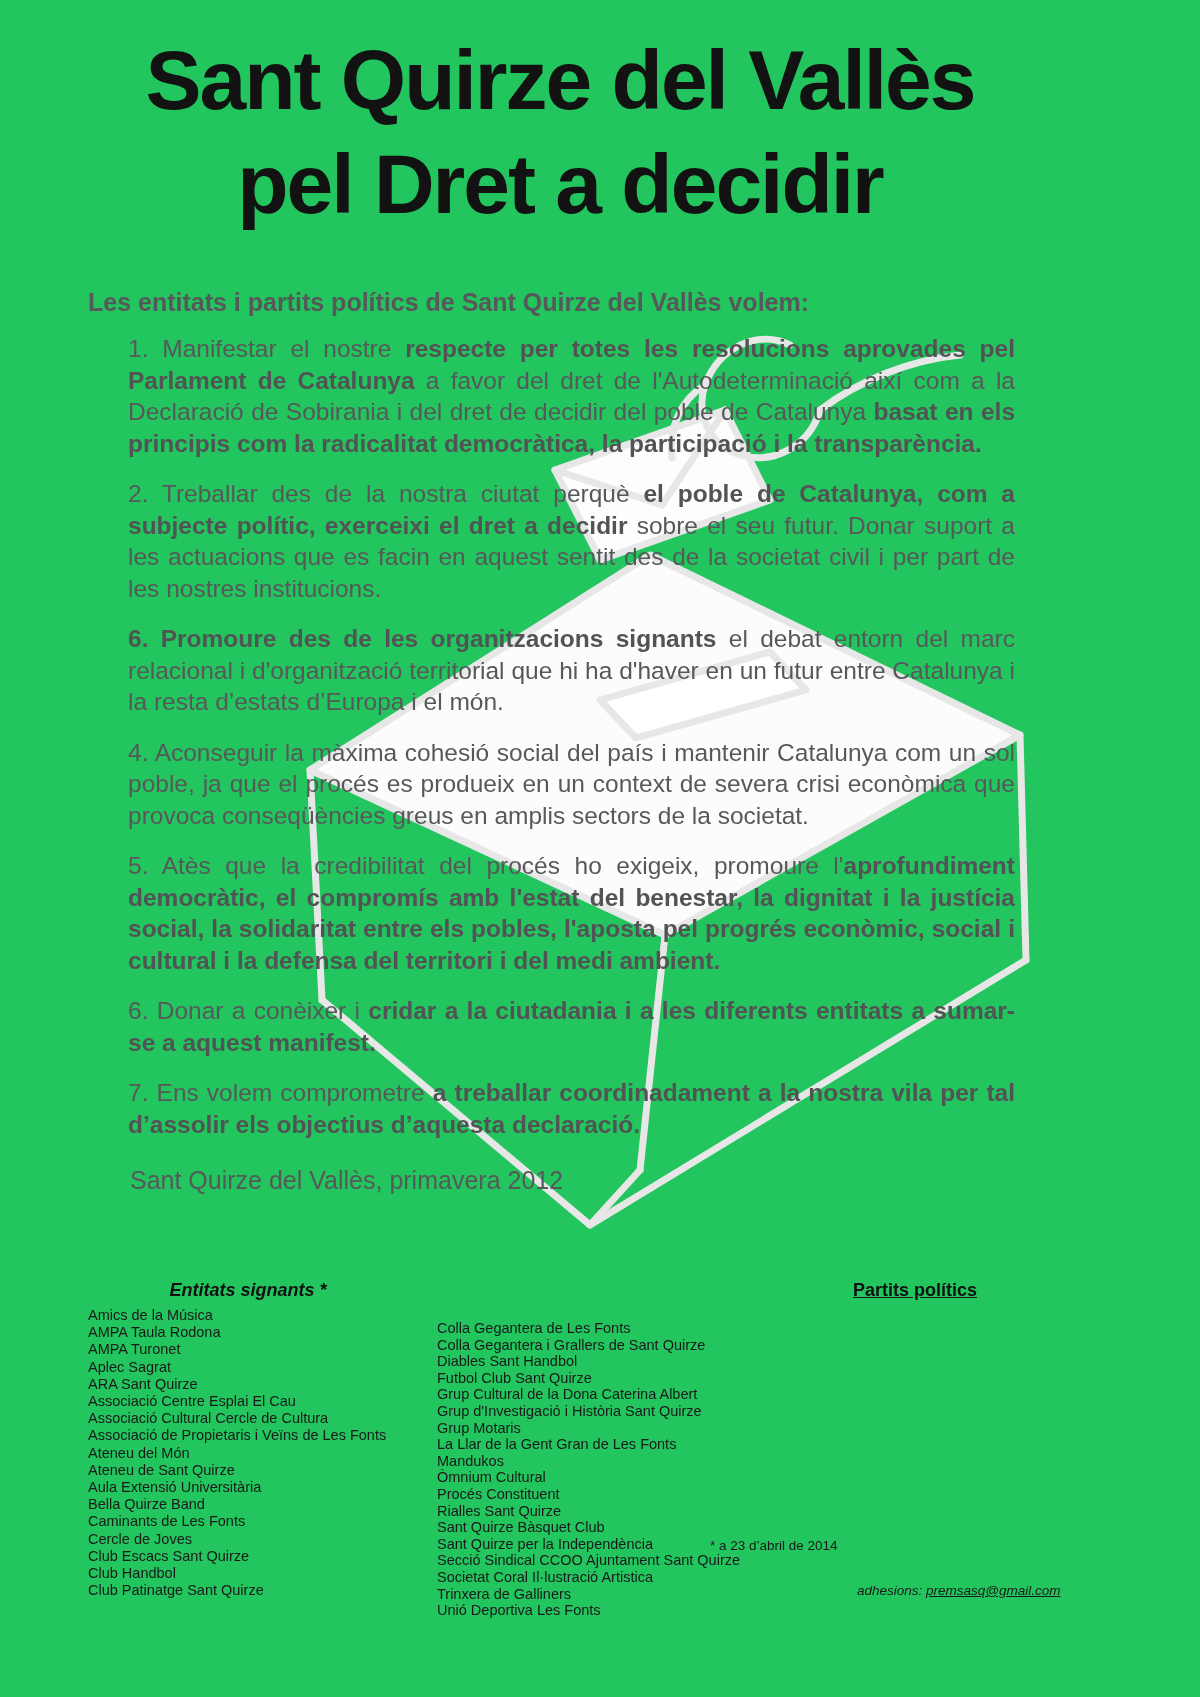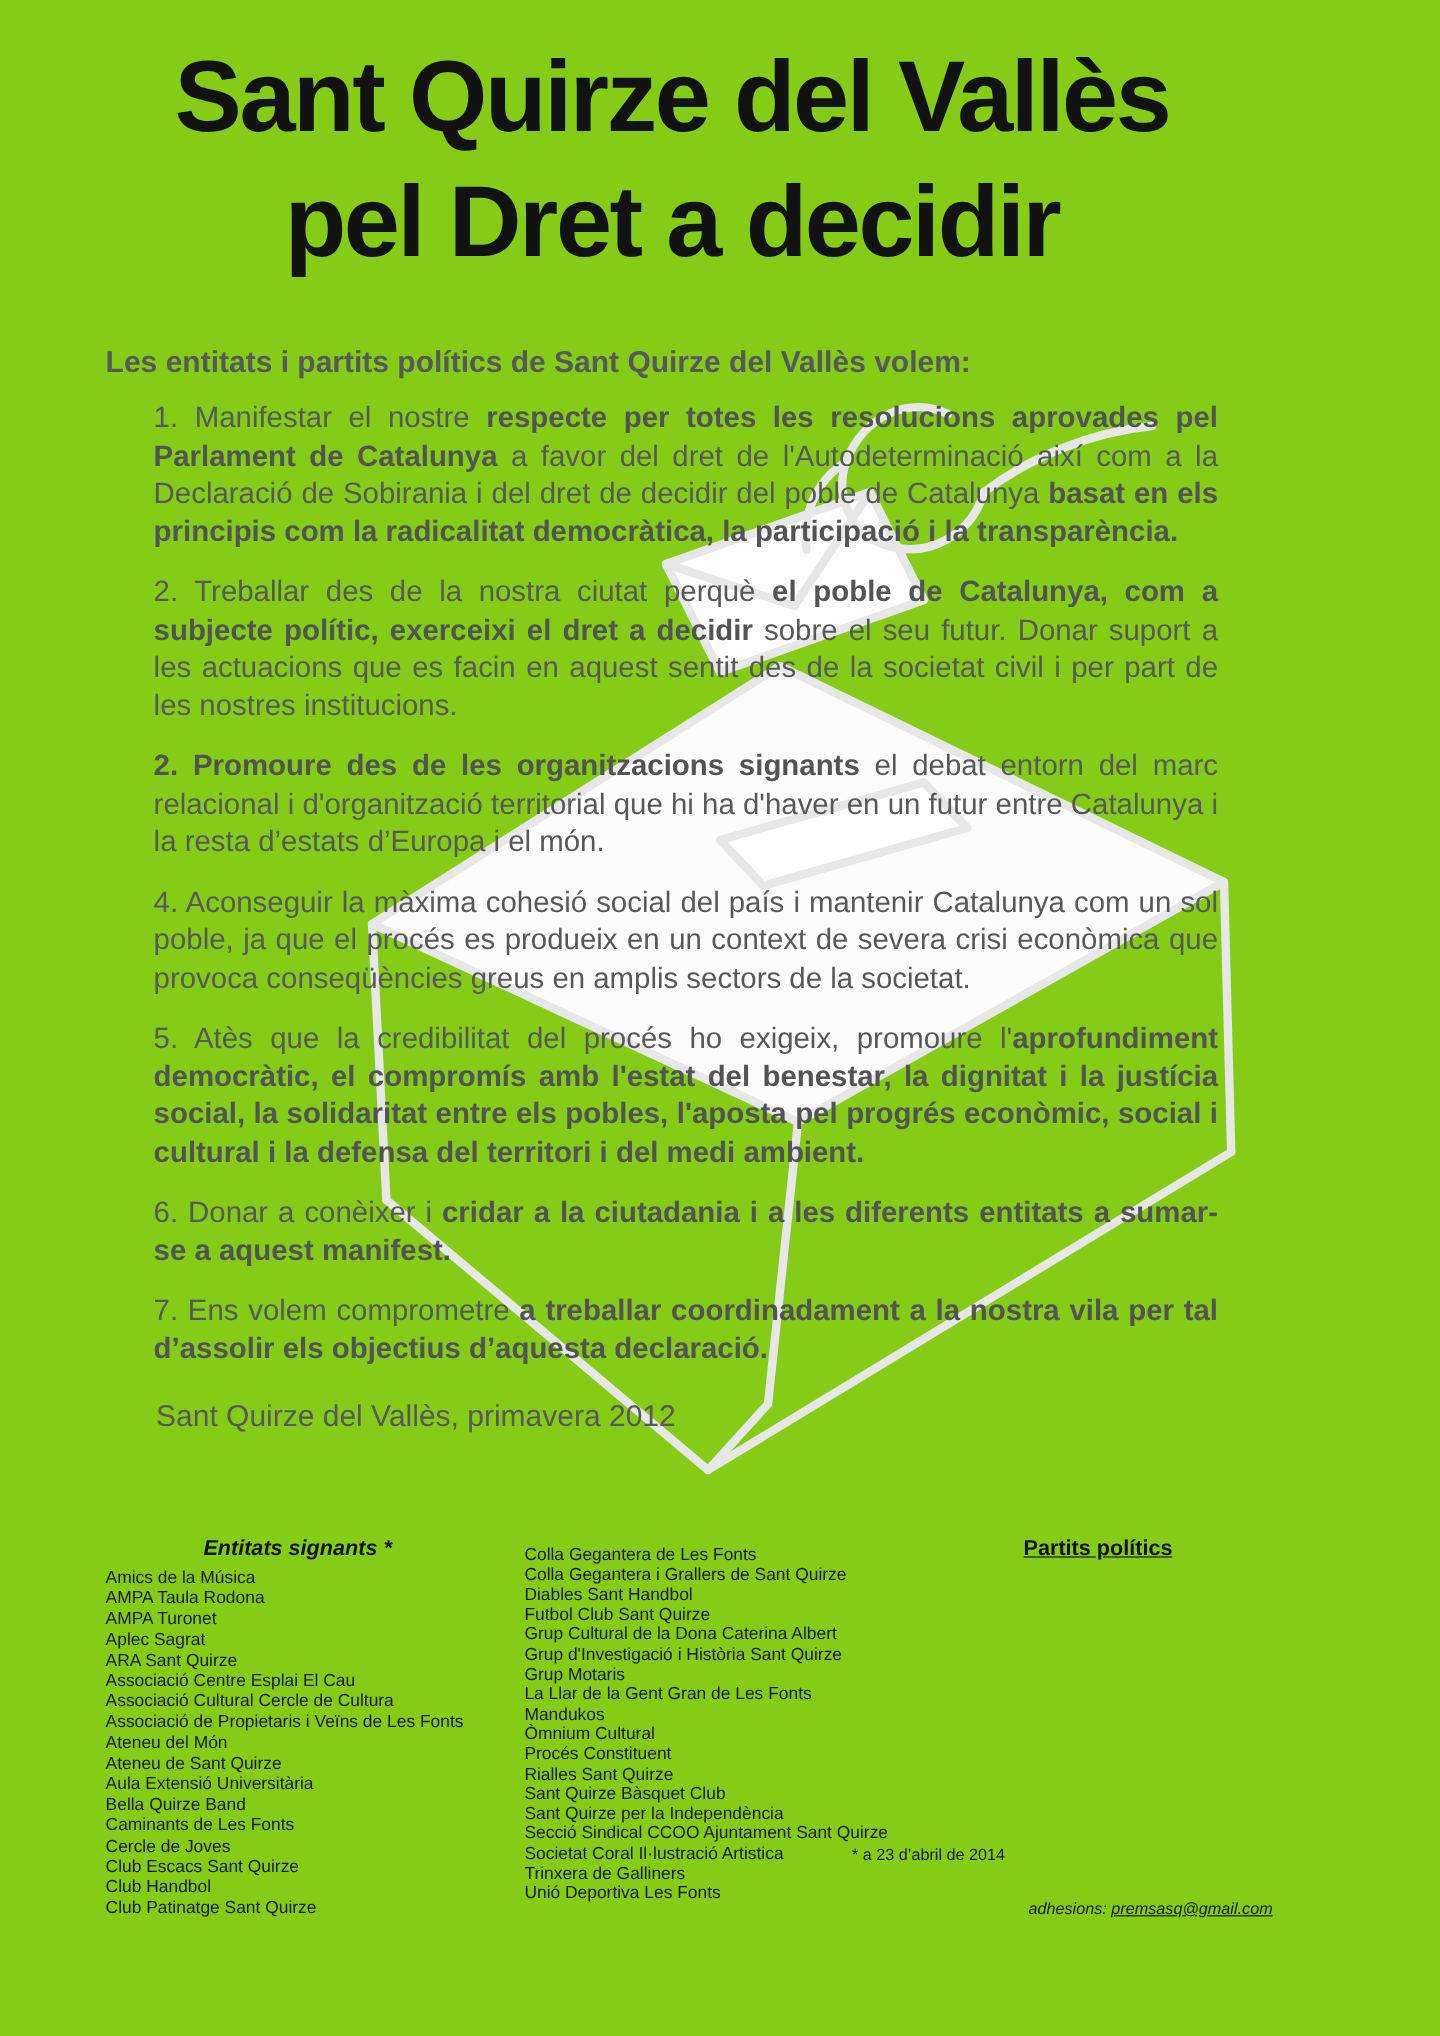--- a/index.html
+++ b/index.html
@@ -1,19 +1,19 @@
 <!DOCTYPE html>
 <html lang="ca"><head>
 <meta charset="utf-8">
 <style>
   html,body{margin:0;padding:0;background:#ffffff;}
   .page{
     position:relative;
     width:1200px;height:1697px;
-    background:#84cc16;
+    background:#22c55e;
     overflow:hidden;
     font-family:"Liberation Sans",sans-serif;
     color:#57585a;
   }
   .watermark{
     position:absolute;left:0;top:0;width:1200px;height:1697px;
     pointer-events:none;
   }
   .content{
     position:relative;
@@ -65,21 +65,21 @@
     margin:0 0 6px 0;
     font-size:18px;
     font-weight:700;
     color:#111111;
     text-align:center;
   }
   .col-head.italic{font-style:italic;}
   .col1 .col-head{width:320px;}
   .col3 .col-head{width:250px;}
   .list{font-size:14.5px;line-height:17.2px;color:#1a1a1a;}
-  .col2 .list{line-height:16.6px;}
+  .col2 .list{line-height:16.6px;margin-top:32px;}
   .col3 .list{line-height:17px;}
   .footnote{
     position:absolute;left:710px;top:258px;margin:0;
     font-size:13.5px;color:#1a1a1a;
   }
   .adhesions{
     position:absolute;left:857px;top:303px;margin:0;
     font-size:13.5px;font-style:italic;color:#1a1a1a;
   }
   .adhesions .email{text-decoration:underline;text-align:right;}
@@ -115,21 +115,21 @@
     <h1 class="title">
       <span>Sant Quirze del Vallès</span>
       <span>pel Dret a decidir</span>
     </h1>
 
     <p class="intro">Les entitats i partits polítics de Sant Quirze del Vallès volem:</p>
 
     <div class="paras">
       <p class="body-para"><span>1. Manifestar el nostre </span><b>respecte per totes les resolucions aprovades pel Parlament de Catalunya</b><span> a favor del dret de l'Autodeterminació així com a la Declaració de Sobirania i del dret de decidir del poble de Catalunya </span><b>basat en els principis com la radicalitat democràtica, la participació i la transparència.</b></p>
       <p class="body-para"><span>2. Treballar des de la nostra ciutat perquè </span><b>el poble de Catalunya, com a subjecte polític, exerceixi el dret a decidir</b><span> sobre el seu futur. Donar suport a les actuacions que es facin en aquest sentit des de la societat civil i per part de les nostres institucions.</span></p>
-      <p class="body-para"><b>2. Promoure des de les organitzacions signants</b><span> el debat entorn del marc relacional i d'organització territorial que hi ha d'haver en un futur entre Catalunya i la resta d’estats d’Europa i el món.</span></p>
+      <p class="body-para"><b>6. Promoure des de les organitzacions signants</b><span> el debat entorn del marc relacional i d'organització territorial que hi ha d'haver en un futur entre Catalunya i la resta d’estats d’Europa i el món.</span></p>
       <p class="body-para"><span>4. Aconseguir la màxima cohesió social del país i mantenir Catalunya com un sol poble, ja que el procés es produeix en un context de severa crisi econòmica que provoca conseqüències greus en amplis sectors de la societat.</span></p>
       <p class="body-para"><span>5. Atès que la credibilitat del procés ho exigeix, promoure l'</span><b>aprofundiment democràtic, el compromís amb l'estat del benestar, la dignitat i la justícia social, la solidaritat entre els pobles, l'aposta pel progrés econòmic, social i cultural i la defensa del territori i del medi ambient.</b></p>
       <p class="body-para"><span>6. Donar a conèixer i </span><b>cridar a la ciutadania i a les diferents entitats a sumar-se a aquest manifest.</b></p>
       <p class="body-para"><span>7. Ens volem comprometre </span><b>a treballar coordinadament a la nostra vila per tal d’assolir els objectius d’aquesta declaració.</b></p>
     </div>
 
     <p class="dateline">Sant Quirze del Vallès, primavera 2012</p>
   </div>
 
   <div class="bottom">

